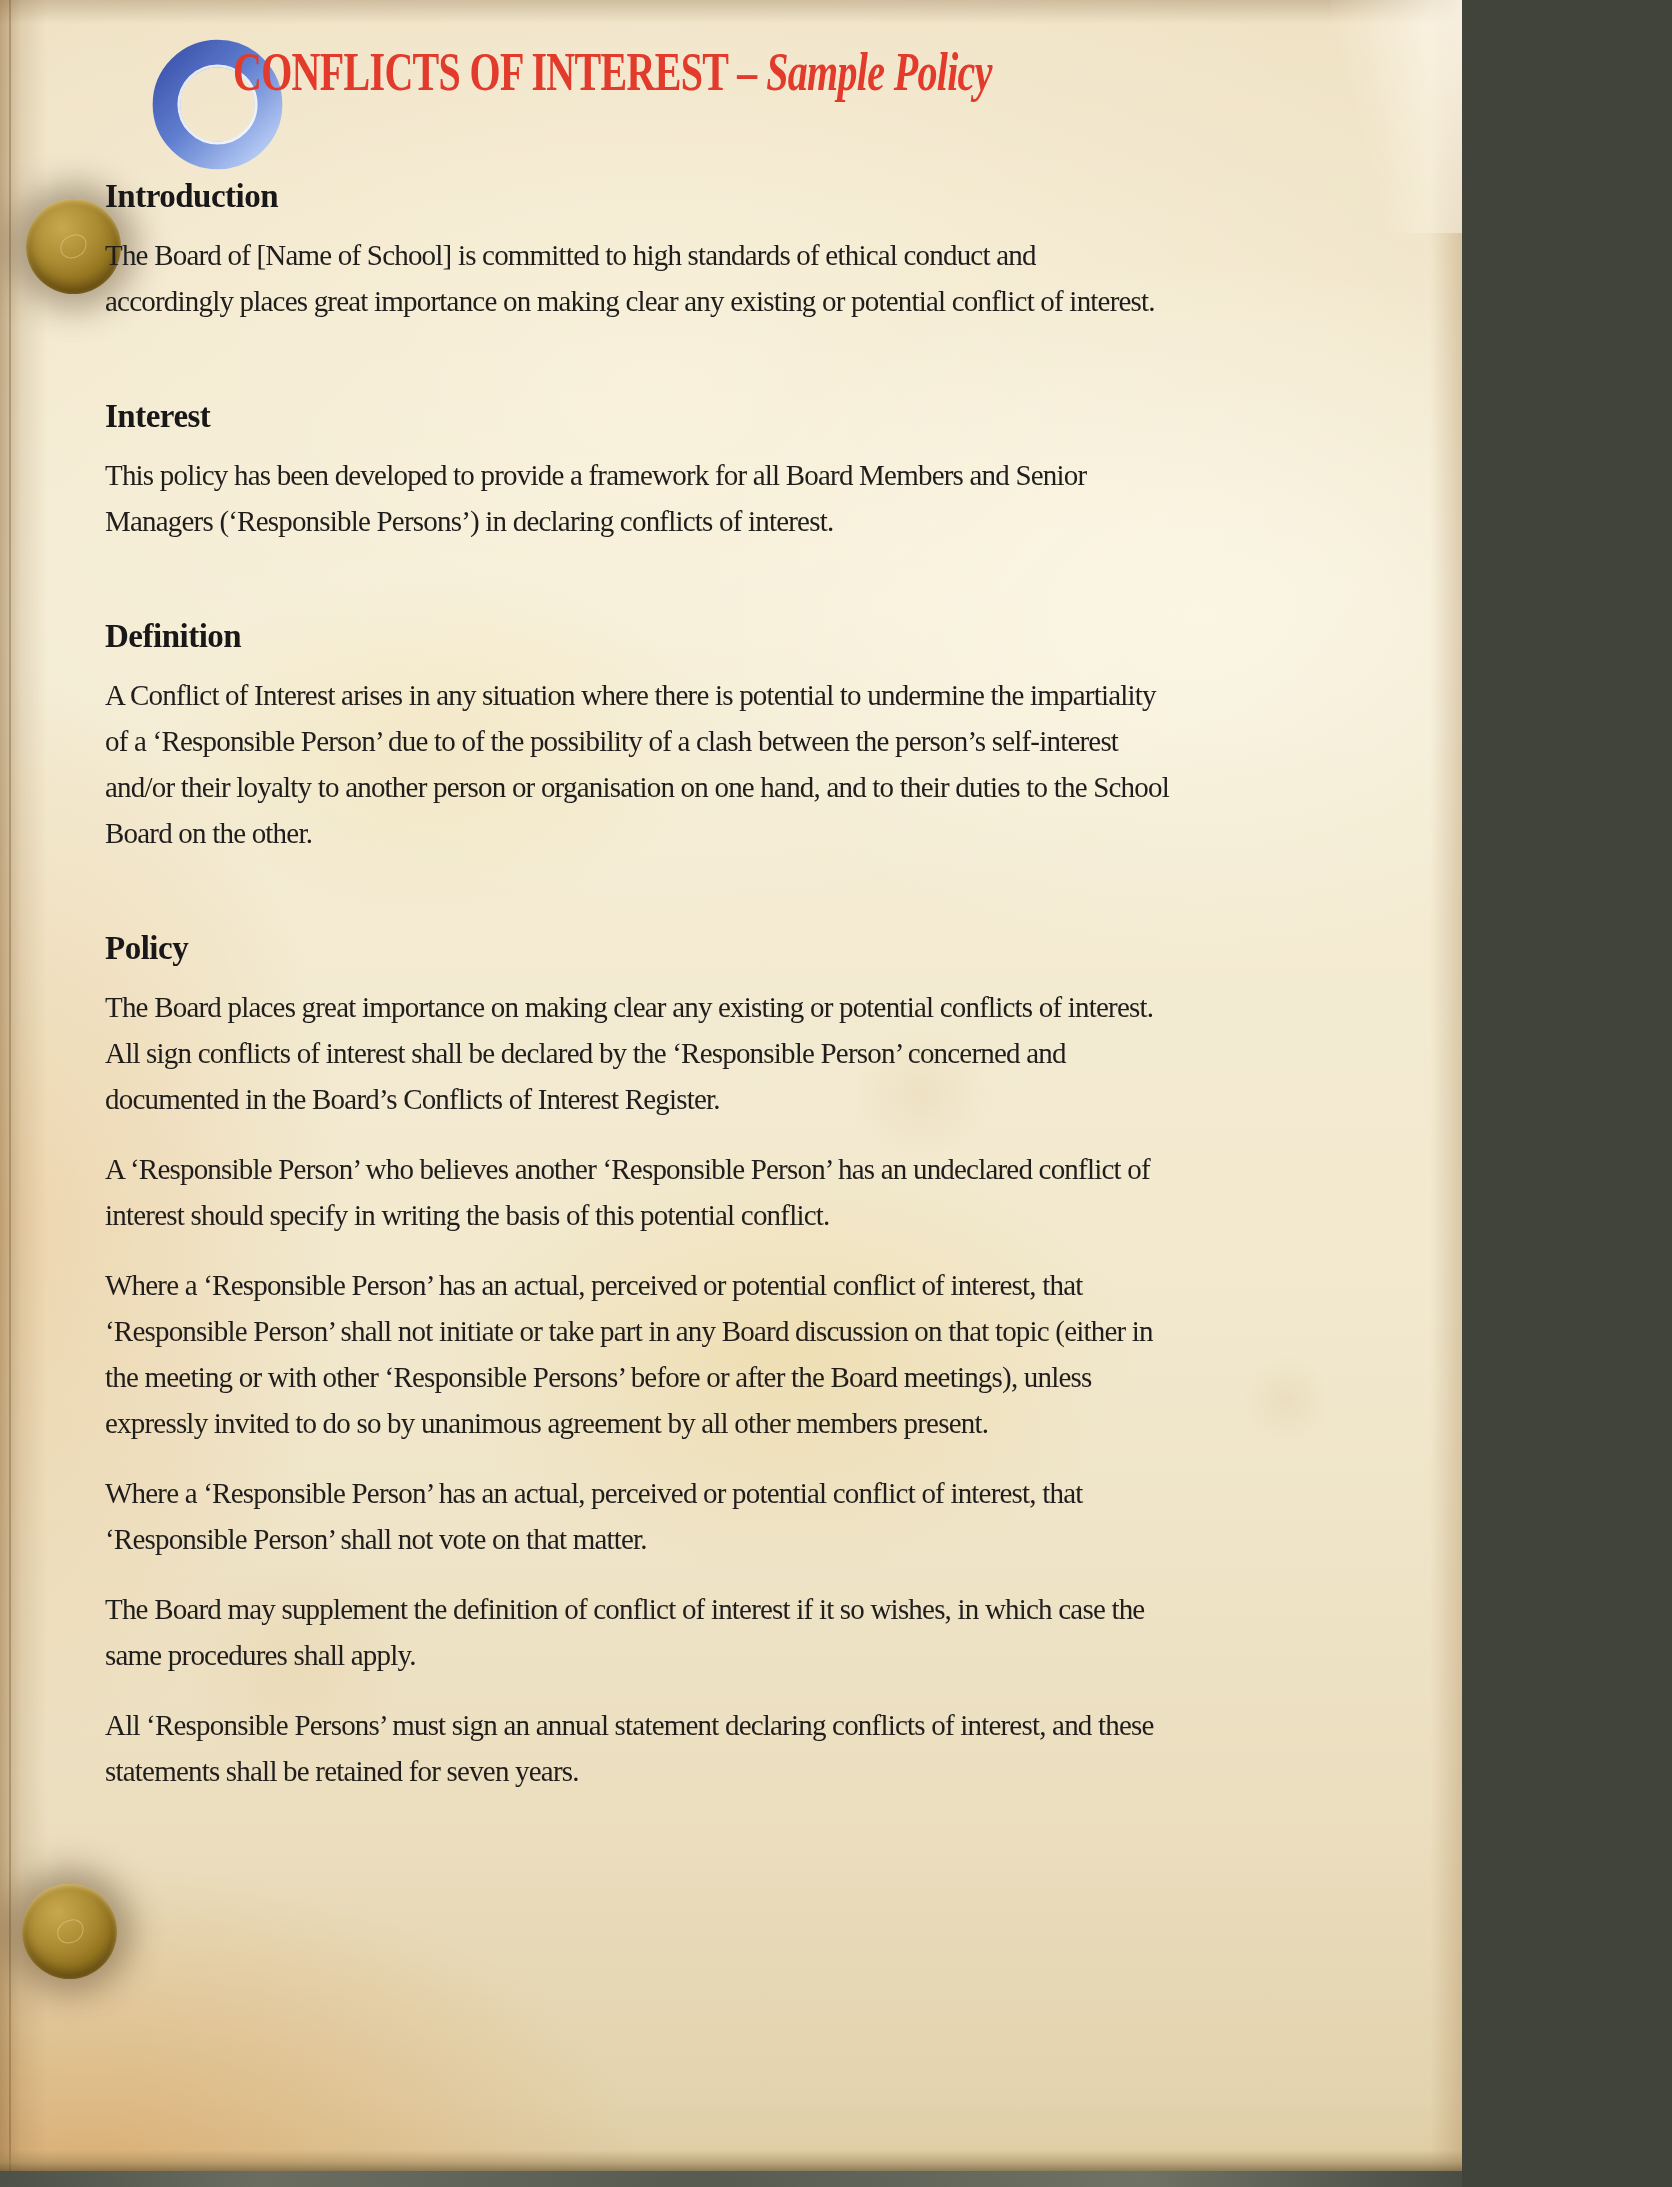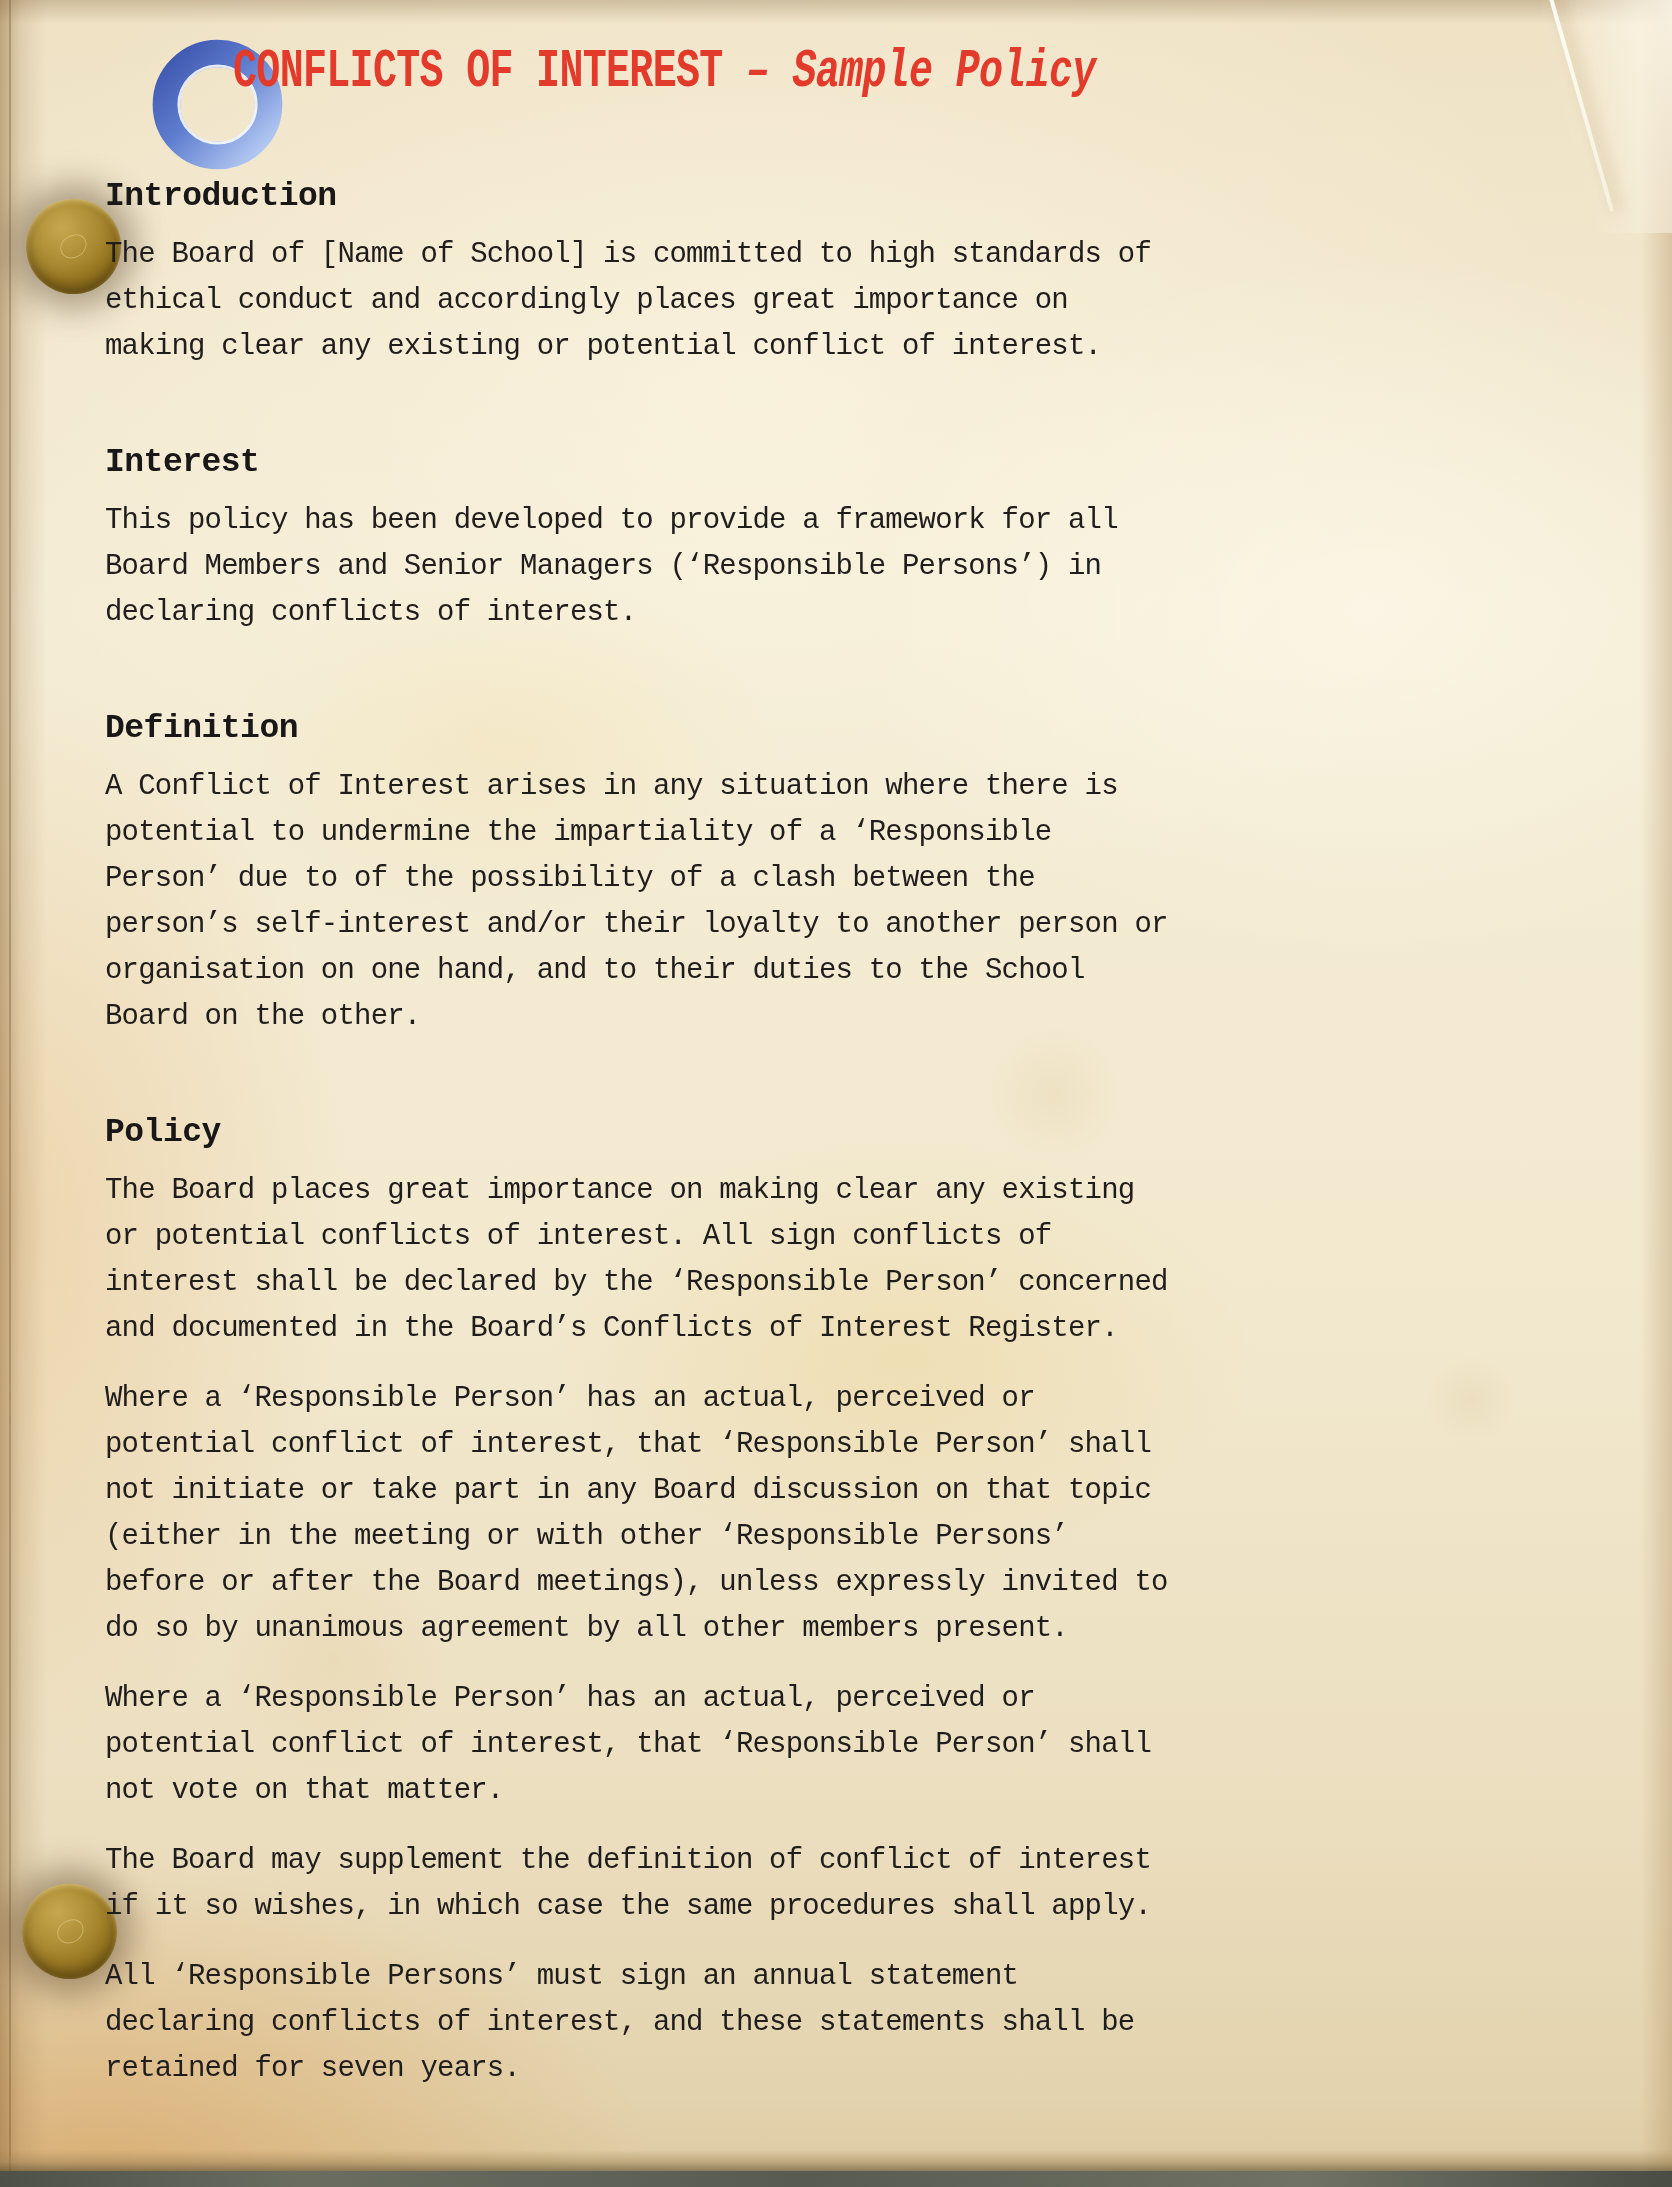--- a/index.html
+++ b/index.html
@@ -1,20 +1,20 @@
 <!DOCTYPE html>
 <html style="font-size:15px"><head>
 <meta charset="utf-8">
 <style>
   html,body { margin:0; padding:0; background:#41443b; }
   .page {
     position:relative;
-    width:1672px; height:2187px;
+    width:1462px; height:2187px;
     overflow:hidden;
-    font-family:Liberation Mono, monospace;
+    font-family:Liberation Serif, serif;
     background:
       radial-gradient(ellipse 886px 485px at 6% 99%, rgba(213,148,72,0.50), rgba(213,148,72,0) 62%),
       radial-gradient(ellipse 578px 914px at 0% 56%, rgba(225,170,103,0.32), rgba(225,170,103,0) 60%),
       radial-gradient(ellipse 485px 298px at 54% 62%, rgba(233,200,117,0.28), rgba(233,200,117,0) 72%),
       radial-gradient(ellipse 392px 242px at 30% 34%, rgba(236,207,130,0.18), rgba(236,207,130,0) 70%),
       radial-gradient(ellipse 839px 578px at 82% 28%, rgba(255,252,240,0.55), rgba(255,252,240,0) 62%),
       radial-gradient(ellipse 1165px 764px at 45% 18%, rgba(255,250,233,0.50), rgba(255,250,233,0) 72%),
       linear-gradient(180deg,#efe2c5 0%, #f4ecd4 28%, #f2e9cf 58%, #ecdfc0 82%, #e3d3ae 96%, #dcc9a0 100%);
   }
   
@@ -104,20 +104,21 @@
     <p>The Board of [Name of School] is committed to high standards of ethical conduct and accordingly places great importance on making clear any existing or potential conflict of interest.</p>
 
     <h2>Interest</h2>
     <p>This policy has been developed to provide a framework for all Board Members and Senior Managers (‘Responsible Persons’) in declaring conflicts of interest.</p>
 
     <h2>Definition</h2>
     <p>A Conflict of Interest arises in any situation where there is potential to undermine the impartiality of a ‘Responsible Person’ due to of the possibility of a clash between the person’s self-interest and/or their loyalty to another person or organisation on one hand, and to their duties to the School Board on the other.</p>
 
     <h2>Policy</h2>
     <p>The Board places great importance on making clear any existing or potential conflicts of interest.  All sign conflicts of interest shall be declared by the ‘Responsible Person’ concerned and documented in the Board’s Conflicts of Interest Register.</p>
+    <p>A ‘Responsible Person’ who believes another ‘Responsible Person’ has an undeclared conflict of interest should specify in writing the basis of this potential conflict.</p>
     <p>Where a ‘Responsible Person’ has an actual, perceived or potential conflict of interest, that ‘Responsible Person’ shall not initiate or take part in any Board discussion on that topic (either in the meeting or with other ‘Responsible Persons’ before or after the Board meetings), unless expressly invited to do so by unanimous agreement by all other members present.</p>
     <p>Where a ‘Responsible Person’ has an actual, perceived or potential conflict of interest, that ‘Responsible Person’ shall not vote on that matter.</p>
     <p>The Board may supplement the definition of conflict of interest if it so wishes, in which case the same procedures shall apply.</p>
     <p>All ‘Responsible Persons’ must sign an annual statement declaring conflicts of interest, and these statements shall be retained for seven years.</p>
 
   </div>
 </div>
 
 
 </body></html>

